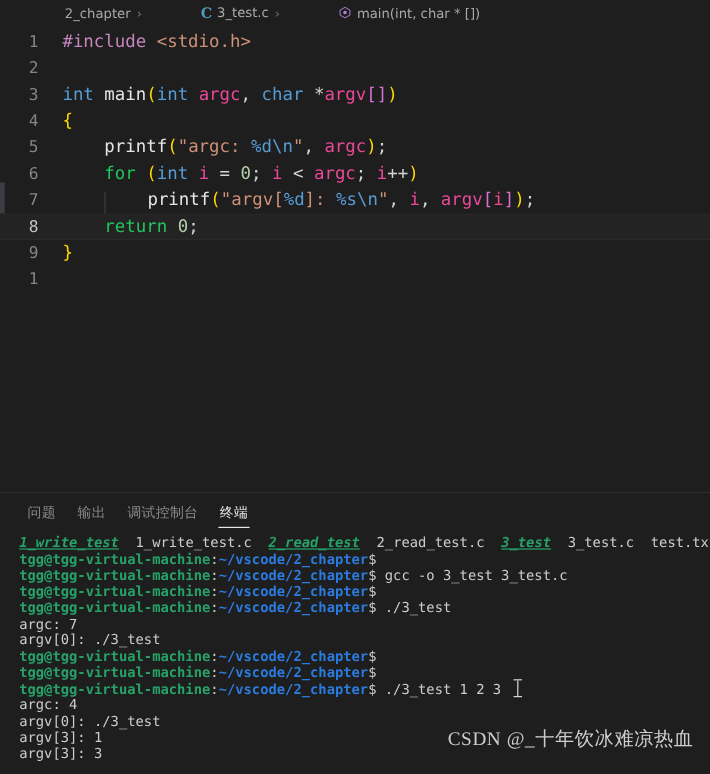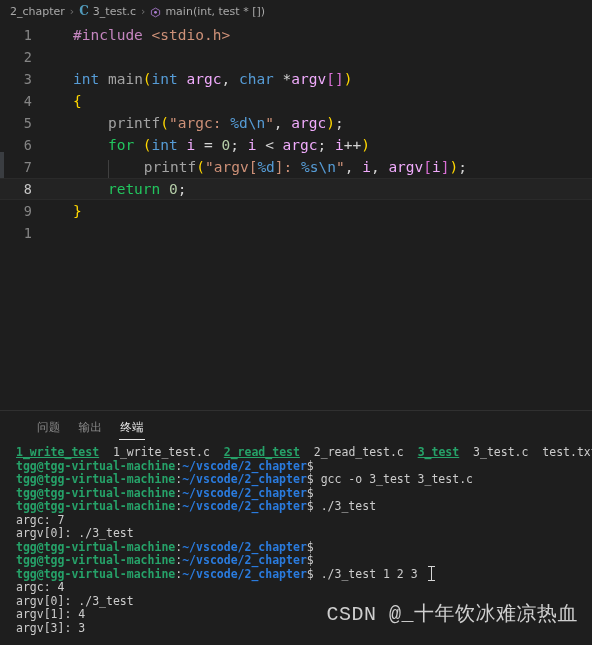--- a/index.html
+++ b/index.html
@@ -15,21 +15,21 @@
   .breadcrumb {
     height: 22px;
     background: #1e1e1e;
     display: flex; align-items: center;
     padding-left: 10px;
     font-size: 11px;
     color: #a9a9a9;
     white-space: nowrap;
     gap: 0px;
   }
-  .bc-item { display: inline-flex; align-items: flex-end; gap: 4px; color: #a9a9a9; }
+  .bc-item { display: inline-flex; align-items: flex-start; gap: 4px; color: #a9a9a9; margin-left: 44px; }
   .bc-sep { color: #6f6f6f; margin: 0 5px; font-size: 11px; }
   .bc-icon { display: inline-flex; align-items: center; justify-content: center; }
   .icon-c {
     color: #519aba; font-weight: bold; font-size: 12px;
     font-family: "DejaVu Serif", serif;
   }
   .icon-sym { width: 11px; height: 11px; display:inline-block; }
 
   
   .editor {
@@ -49,43 +49,43 @@
     padding-top: 2px;
   }
   .code-line { position: relative; display: flex; height: 22px; align-items: center; white-space: pre; }
   .code-line.active { background: #232323; box-shadow: inset 0 1px 0 #2a2a2a, inset 0 -1px 0 #2a2a2a; }
   .ln {
     width: 52px; text-align: right; padding-right: 20px;
     color: #858585; font-size: 13.5px; flex: 0 0 auto;
     font-family: "DejaVu Sans Mono", monospace;
   }
   .code-line.active .ln { color: #c6c6c6; }
-  .code-txt { flex: 1 1 auto; white-space: pre; margin-left: 21px; }
+  .code-txt { flex: 1 1 auto; white-space: pre; }
   .indent-guide {
     display: inline-block; width: 0; border-left: 1px solid #404040;
     height: 22px; vertical-align: top; position: relative; top: 4px;
   }
 
   
   .t-keyword  { color: #569cd6; }
   .t-preproc  { color: #c586c0; }
   .t-ctrl     { color: #22c55e; }
   .t-string   { color: #ce9178; }
   .t-fmt      { color: #569cd6; }
-  .t-func     { color: #a3a3a3; }
-  .t-var      { color: #f0abfc; }
+  .t-func     { color: #e5e5e5; }
+  .t-var      { color: #ec4899; }
   .t-num      { color: #b5cea8; }
   .t-op       { color: #d4d4d4; }
 
   
   .panel { position: absolute; left: 0; bottom: 0; width: 592px; height: 235px; background: #1e1e1e; }
   .panel-top-border { height: 1px; background: #303030; width: 100%; }
   .panel-tabs {
     height: 33px; display: flex; align-items: flex-start;
-    padding-left: 28px; gap: 0px; background: #1e1e1e;
+    padding-left: 14px; gap: 0px; background: #1e1e1e;
   }
   .ptab {
     font-size: 11.5px; color: #8a8a8a; padding: 0 9px;
     height: 33px; display: flex; align-items: center;
     position: relative; letter-spacing: 0.3px;
     font-family: "DejaVu Sans", sans-serif;
   }
   .ptab.active { color: #e7e7e7; }
   .ptab.active::after {
     content: ""; position: absolute; left: 8px; right: 8px; bottom: 4px;
@@ -99,37 +99,37 @@
     font-size: 11.5px;
     line-height: 13.5px;
     padding: 2px 0 0 16px;
     overflow: hidden;
     color: #cccccc;
   }
   .tline { white-space: pre; height: 13.5px; }
   .t-green { color: #26a269; font-weight: bold; }
   .t-blue  { color: #2a7bde; font-weight: bold; }
   .t-white { color: #cccccc; }
-  .t-exe   { color: #26a269; font-weight: bold; text-decoration: underline; }
+  .t-exe   { color: #26a269; font-weight: bold; text-decoration: underline; font-style: italic; }
   .t-file  { color: #cccccc; }
 
   
   .ibeam {
     position: absolute; left: 427px; top: 565px;
     width: 9px; height: 17px; pointer-events: none;
   }
   .ibeam .stem { position: absolute; left: 4px; top: 2px; width: 1px; height: 13px; background: #d6d6d6; }
   .ibeam .cap-t { position: absolute; left: 1px; top: 1px; width: 7px; height: 1px; background: #d6d6d6; }
   .ibeam .cap-b { position: absolute; left: 1px; top: 15px; width: 7px; height: 1px; background: #d6d6d6; }
 
   
   .watermark {
     position: absolute; right: 14px; bottom: 18px;
-    font-size: 20px; color: #dedede; opacity: 0.92;
-    font-family: Liberation Mono, monospace;
+    font-size: 16px; color: #dedede; opacity: 0.92;
+    font-family: Liberation Serif, serif;
     letter-spacing: 0.5px;
     white-space: nowrap;
     text-align: center;
   }
 </style>
 </head>
 <body>
 
 <div class="app">
 
@@ -143,21 +143,21 @@
       <span>3_test.c</span>
     </span>
     <span class="bc-sep">›</span>
     <span class="bc-item">
       <span class="bc-icon">
         <svg class="icon-sym" viewBox="0 0 16 16" fill="none" stroke="#b180d7" stroke-width="1.2">
           <path d="M8 1.6 L14 5 L14 11 L8 14.4 L2 11 L2 5 Z"></path>
           <circle cx="8" cy="7.8" r="2.1" fill="#b180d7" stroke="none"></circle>
         </svg>
       </span>
-      <span>main(int, test * [])</span>
+      <span>main(int, char * [])</span>
     </span>
   </div>
 
   <div class="editor">
     <div class="left-deco"></div>
     <div class="code-area" id="code-area">
         <div class="code-line"><span class="ln">1</span><span class="code-txt"><span class="t-preproc">#include</span> <span class="t-string">&lt;stdio.h&gt;</span></span></div>
         <div class="code-line"><span class="ln">2</span><span class="code-txt"></span></div>
         <div class="code-line"><span class="ln">3</span><span class="code-txt"><span class="t-keyword">int</span><span class="t-op"> </span><span class="t-func">main</span><span style="color:#ffd700">(</span><span class="t-keyword">int</span><span class="t-op"> </span><span class="t-var">argc</span><span class="t-op">,</span><span class="t-op"> </span><span class="t-keyword">char</span><span class="t-op"> </span><span class="t-op">*</span><span class="t-var">argv</span><span style="color:#da70d6">[</span><span style="color:#da70d6">]</span><span style="color:#ffd700">)</span></span></div>
         <div class="code-line"><span class="ln">4</span><span class="code-txt"><span style="color:#ffd700">{</span></span></div>
@@ -168,36 +168,37 @@
         <div class="code-line"><span class="ln">9</span><span class="code-txt"><span style="color:#ffd700">}</span></span></div>
         <div class="code-line"><span class="ln">1</span><span class="code-txt"></span></div>
       </div>
   </div>
 
   <div class="panel">
     <div class="panel-top-border"></div>
     <div class="panel-tabs" id="panel-tabs">
         <div class="ptab">问题</div>
         <div class="ptab">输出</div>
+        <div class="ptab">调试控制台</div>
         <div class="ptab active">终端</div>
       </div>
     <div class="terminal" id="terminal">
         <div class="tline"><span class="t-exe">1_write_test</span><span class="t-white">  </span><span class="t-file">1_write_test.c</span><span class="t-white">  </span><span class="t-exe">2_read_test</span><span class="t-white">  </span><span class="t-file">2_read_test.c</span><span class="t-white">  </span><span class="t-exe">3_test</span><span class="t-white">  </span><span class="t-file">3_test.c</span><span class="t-white">  </span><span class="t-file">test.txt</span></div>
         <div class="tline"><span class="t-green">tgg@tgg-virtual-machine</span><span class="t-white">:</span><span class="t-blue">~/vscode/2_chapter</span><span class="t-white">$</span></div>
         <div class="tline"><span class="t-green">tgg@tgg-virtual-machine</span><span class="t-white">:</span><span class="t-blue">~/vscode/2_chapter</span><span class="t-white">$</span><span class="t-white"> gcc -o 3_test 3_test.c</span></div>
         <div class="tline"><span class="t-green">tgg@tgg-virtual-machine</span><span class="t-white">:</span><span class="t-blue">~/vscode/2_chapter</span><span class="t-white">$</span></div>
         <div class="tline"><span class="t-green">tgg@tgg-virtual-machine</span><span class="t-white">:</span><span class="t-blue">~/vscode/2_chapter</span><span class="t-white">$</span><span class="t-white"> ./3_test</span></div>
         <div class="tline"><span class="t-white">argc: 7</span></div>
         <div class="tline"><span class="t-white">argv[0]: ./3_test</span></div>
         <div class="tline"><span class="t-green">tgg@tgg-virtual-machine</span><span class="t-white">:</span><span class="t-blue">~/vscode/2_chapter</span><span class="t-white">$</span></div>
         <div class="tline"><span class="t-green">tgg@tgg-virtual-machine</span><span class="t-white">:</span><span class="t-blue">~/vscode/2_chapter</span><span class="t-white">$</span></div>
         <div class="tline"><span class="t-green">tgg@tgg-virtual-machine</span><span class="t-white">:</span><span class="t-blue">~/vscode/2_chapter</span><span class="t-white">$</span><span class="t-white"> ./3_test 1 2 3</span></div>
         <div class="tline"><span class="t-white">argc: 4</span></div>
         <div class="tline"><span class="t-white">argv[0]: ./3_test</span></div>
-        <div class="tline"><span class="t-white">argv[1]: 4</span></div>
+        <div class="tline"><span class="t-white">argv[3]: 1</span></div>
         <div class="tline"><span class="t-white">argv[3]: 3</span></div>
       </div>
 
     <div class="watermark">CSDN @_十年饮冰难凉热血</div>
   </div>
 
   <div class="ibeam">
     <div class="cap-t"></div>
       <div class="stem"></div>
       <div class="cap-b"></div>

